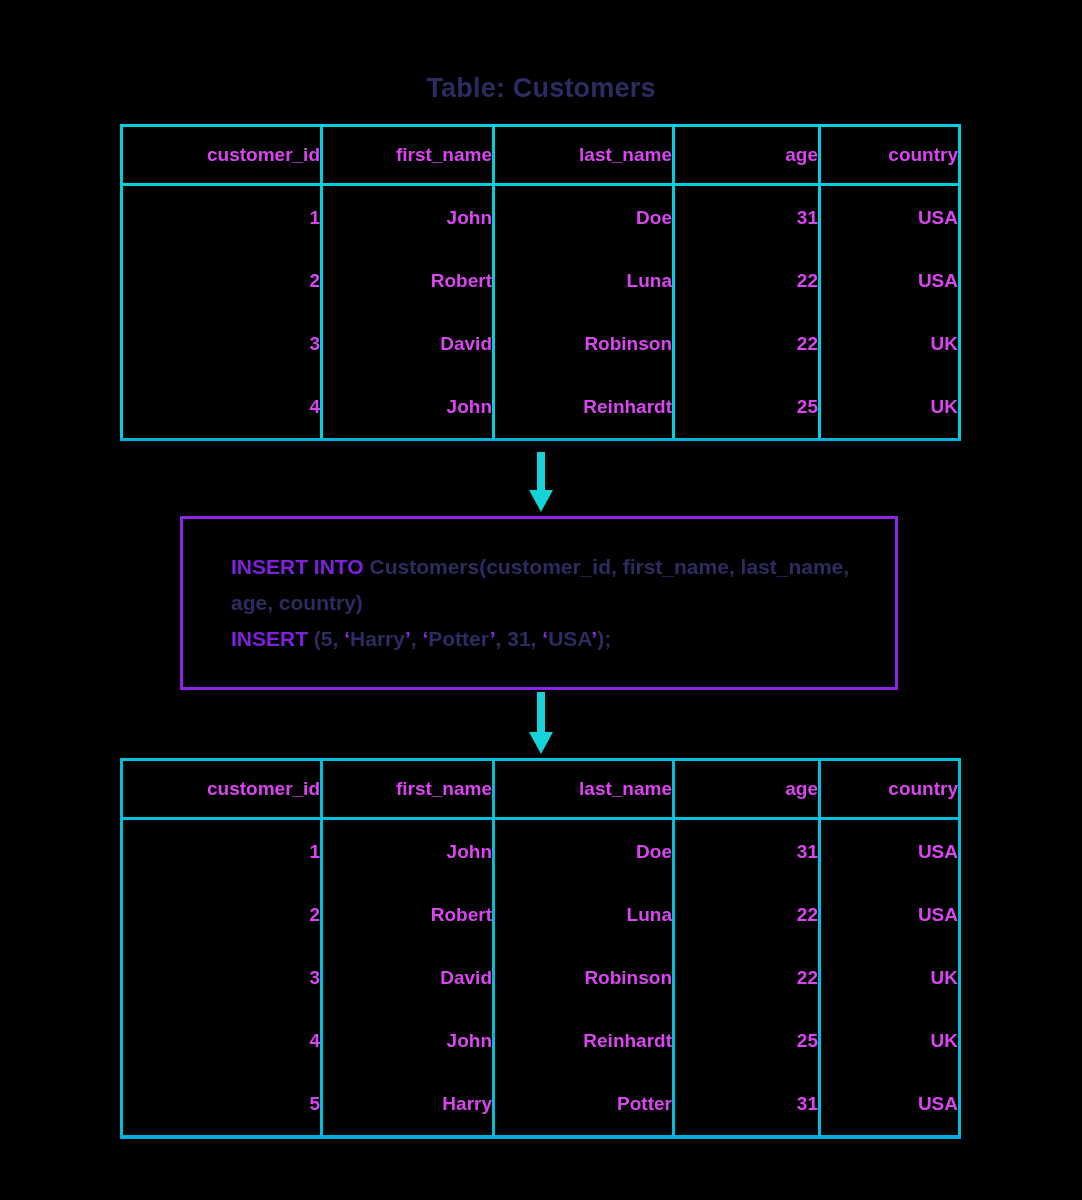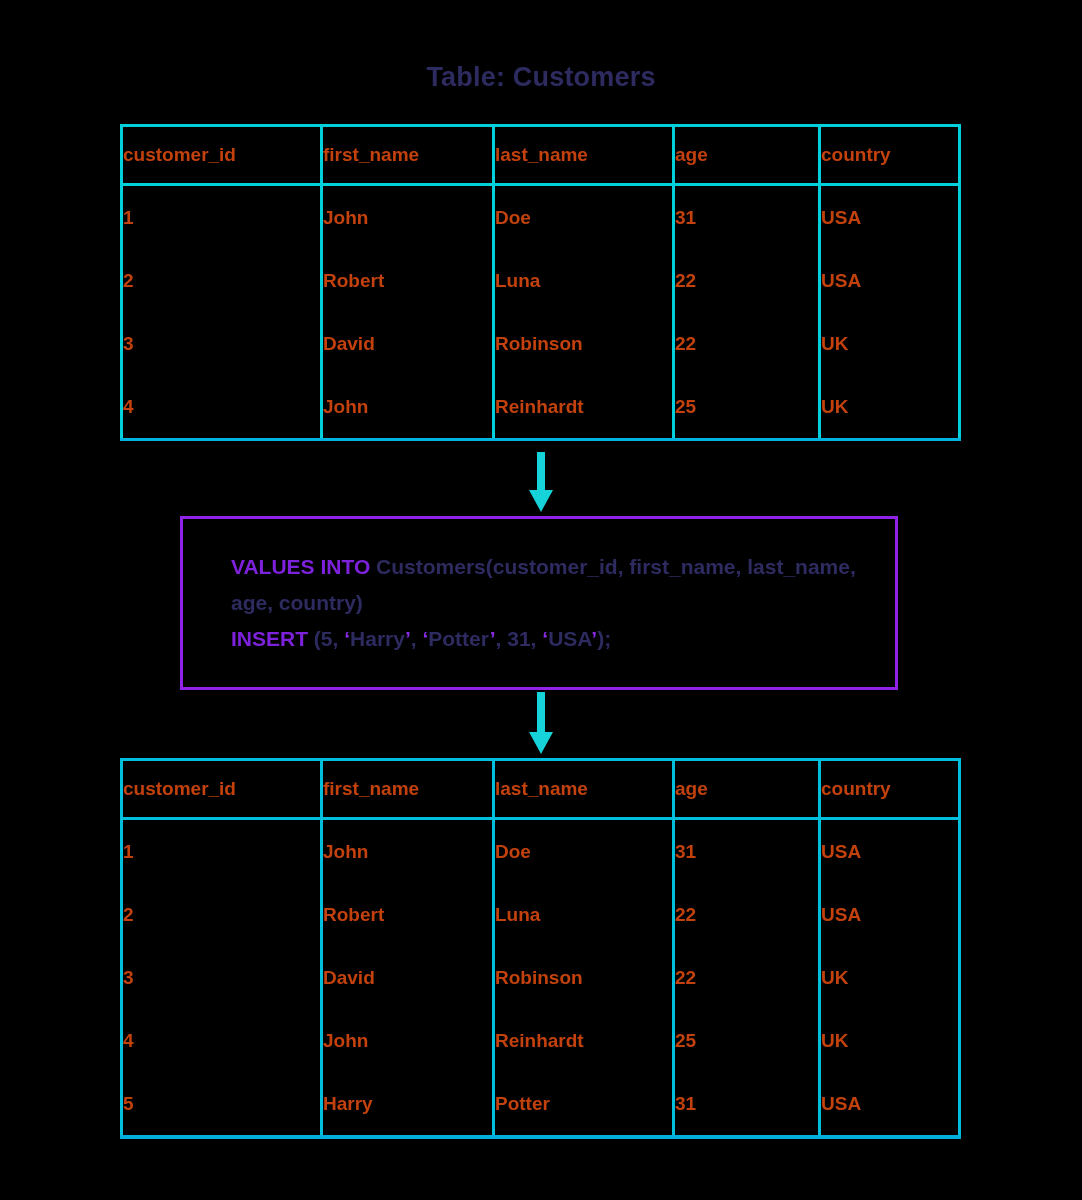--- a/index.html
+++ b/index.html
@@ -18,21 +18,21 @@
 
   .stage {
     position: relative;
     width: 1082px;
     height: 1200px;
   }
 
   
   .diagram-title {
     position: absolute;
-    top: 62px;
+    top: 73px;
     left: 0;
     width: 1082px;
     text-align: center;
     font-size: 27px;
     font-weight: bold;
     letter-spacing: 0.2px;
     color: #2d2b60;
   }
 
   
@@ -49,22 +49,22 @@
 
   .db-table col.c-id      { width: 200px; }
   .db-table col.c-first   { width: 172px; }
   .db-table col.c-last    { width: 180px; }
   .db-table col.c-age     { width: 146px; }
   .db-table col.c-country { width: 140px; }
 
   .db-table th,
   .db-table td {
     border: 3px solid #00cfdc;
-    text-align: left;
-    color: #c2410c;
+    text-align: right;
+    color: #d946ef;
     background: #000000;
     padding: 0;
   }
   .db-table th {
     height: 56px;
     font-size: 19px;
     font-weight: bold;
   }
   .db-table td {
     height: 63px;
@@ -193,21 +193,21 @@
     </tbody>
   </table>
 
   <div class="flow-arrow arrow-1">
     <div class="shaft"></div>
     <div class="head"></div>
   </div>
 
   <div class="sql-box">
     <div class="sql-code">
-      <div class="sql-line"><span class="sql-kw">VALUES INTO</span><span> Customers(customer_id, first_name, last_name, age, country)</span></div>
+      <div class="sql-line"><span class="sql-kw">INSERT INTO</span><span> Customers(customer_id, first_name, last_name, age, country)</span></div>
       <div class="sql-line"><span class="sql-kw">INSERT</span><span> (5, </span><span class="sql-q">‘</span><span>Harry</span><span class="sql-q">’</span><span>, </span><span class="sql-q">‘</span><span>Potter</span><span class="sql-q">’</span><span>, 31, </span><span class="sql-q">‘</span><span>USA</span><span class="sql-q">’</span><span>);</span></div>
     </div>
   </div>
 
   <div class="flow-arrow arrow-2">
     <div class="shaft"></div>
     <div class="head"></div>
   </div>
 
   <table class="db-table table-bottom">

